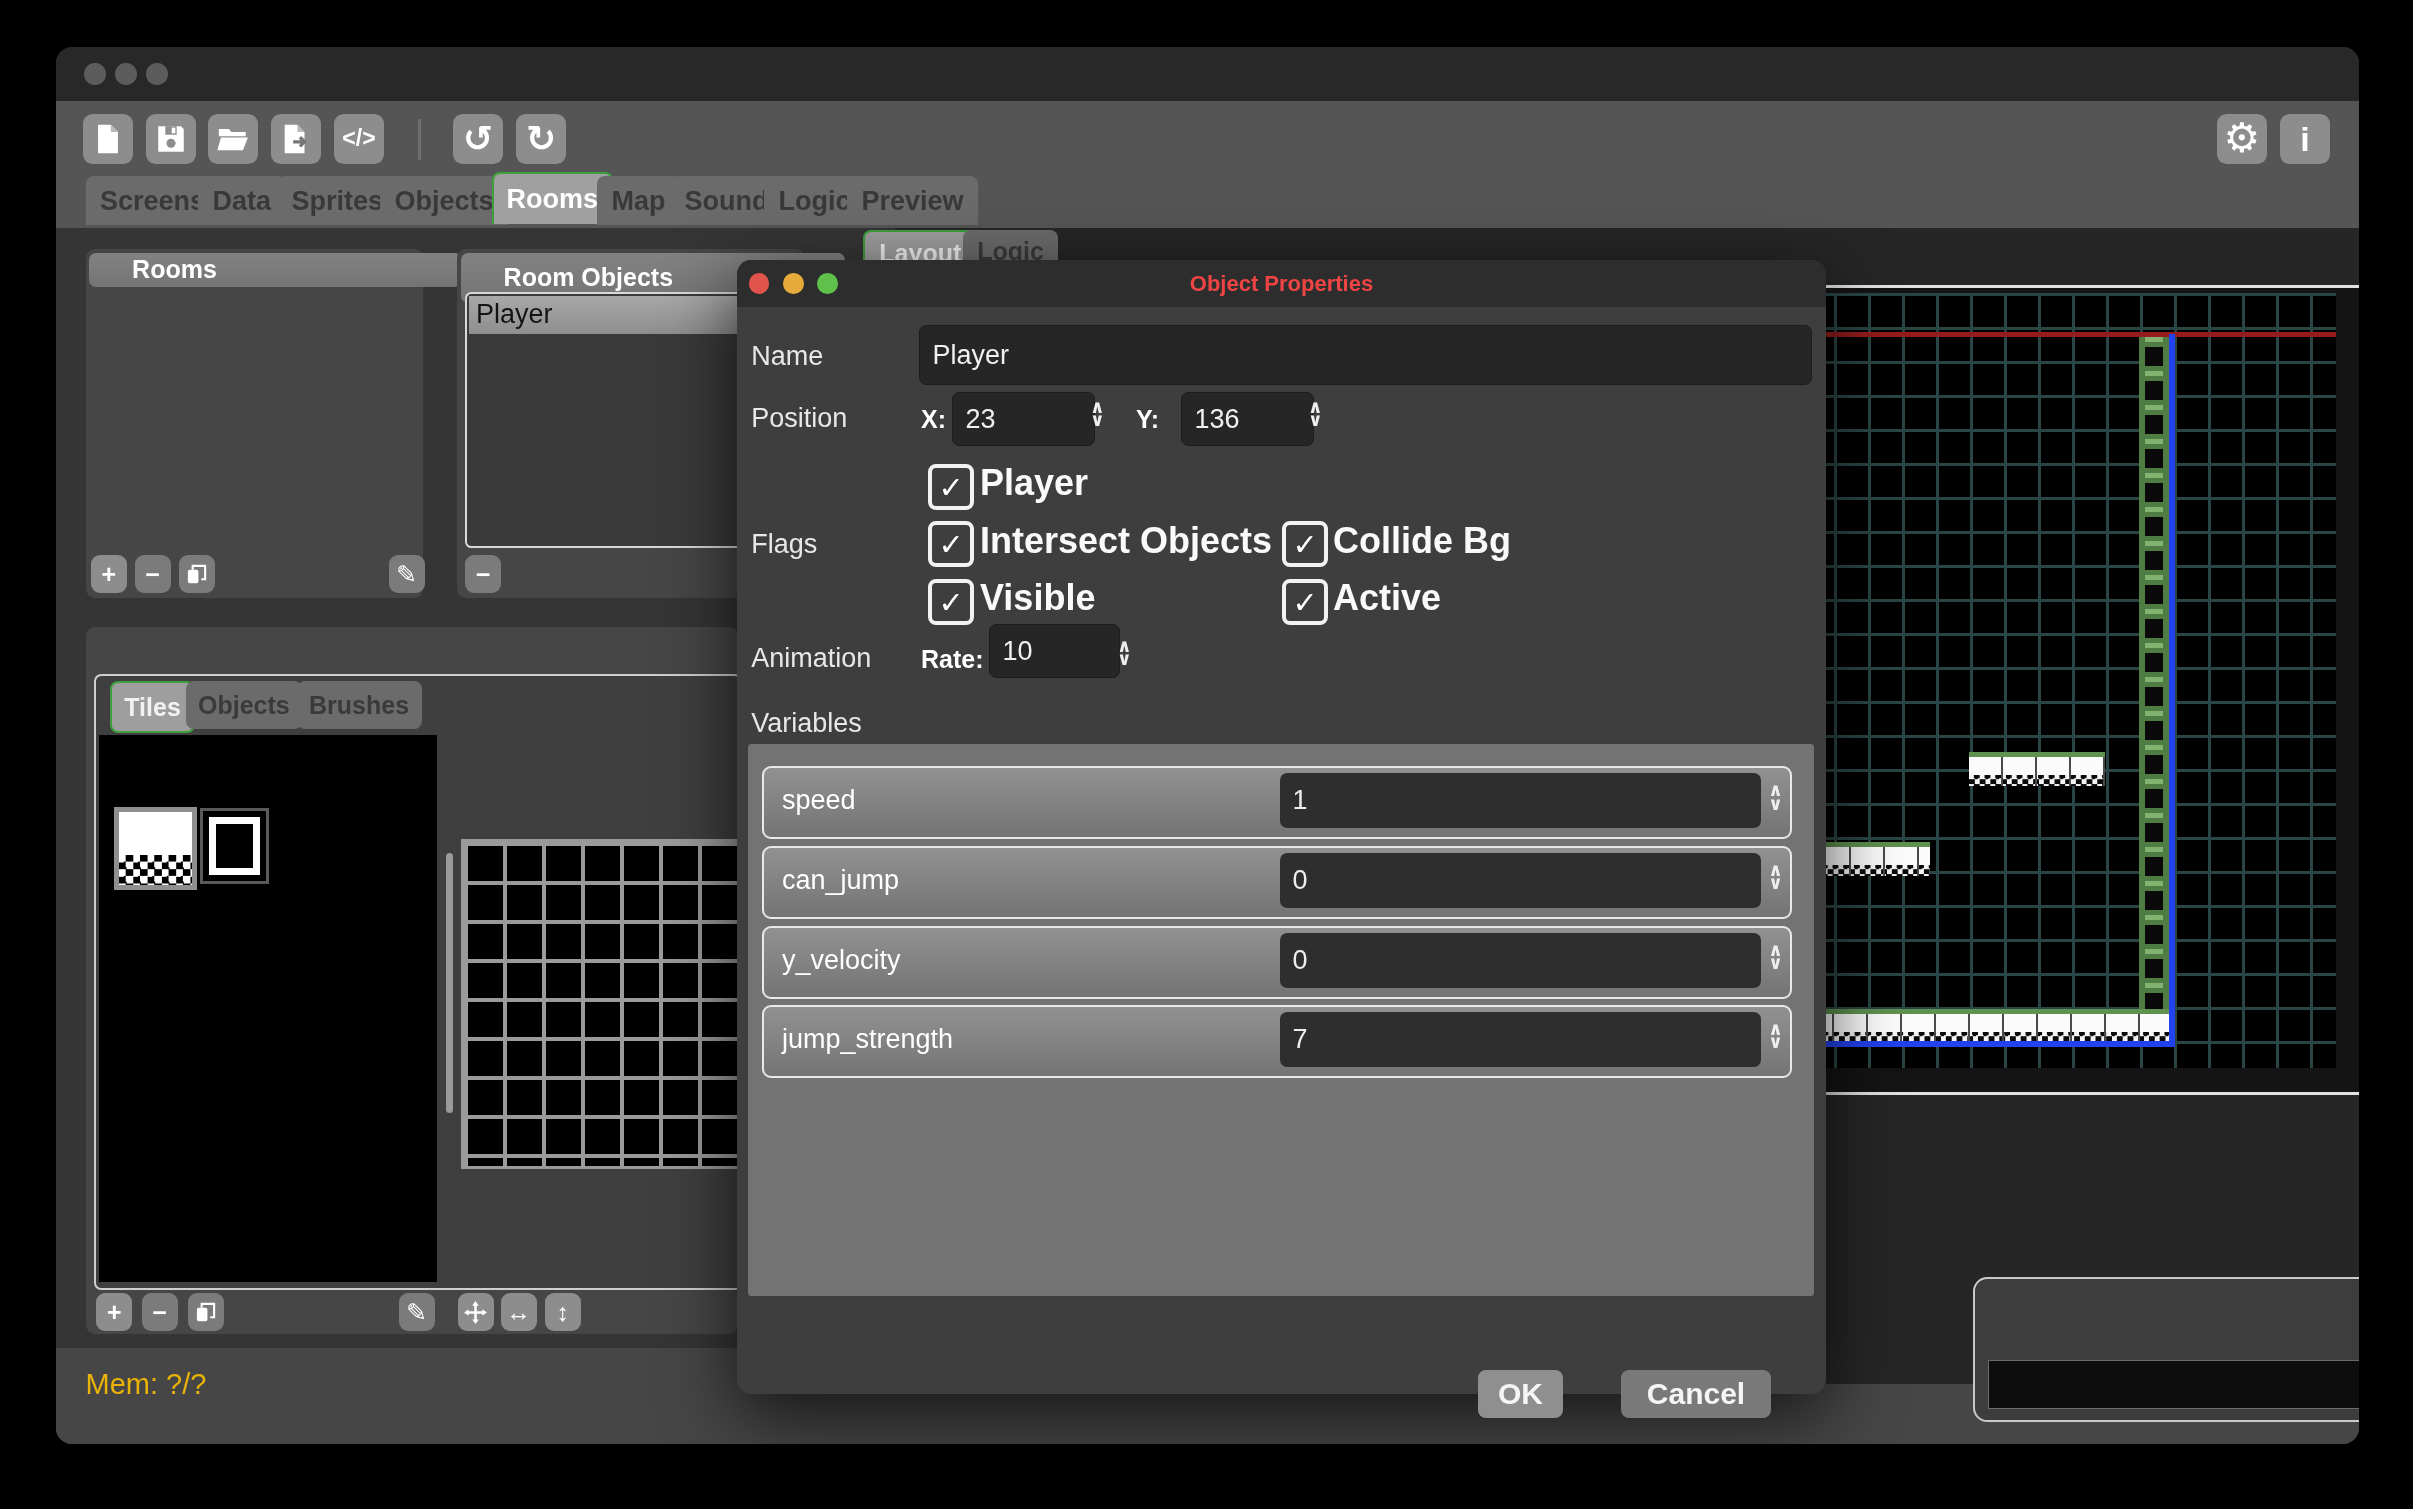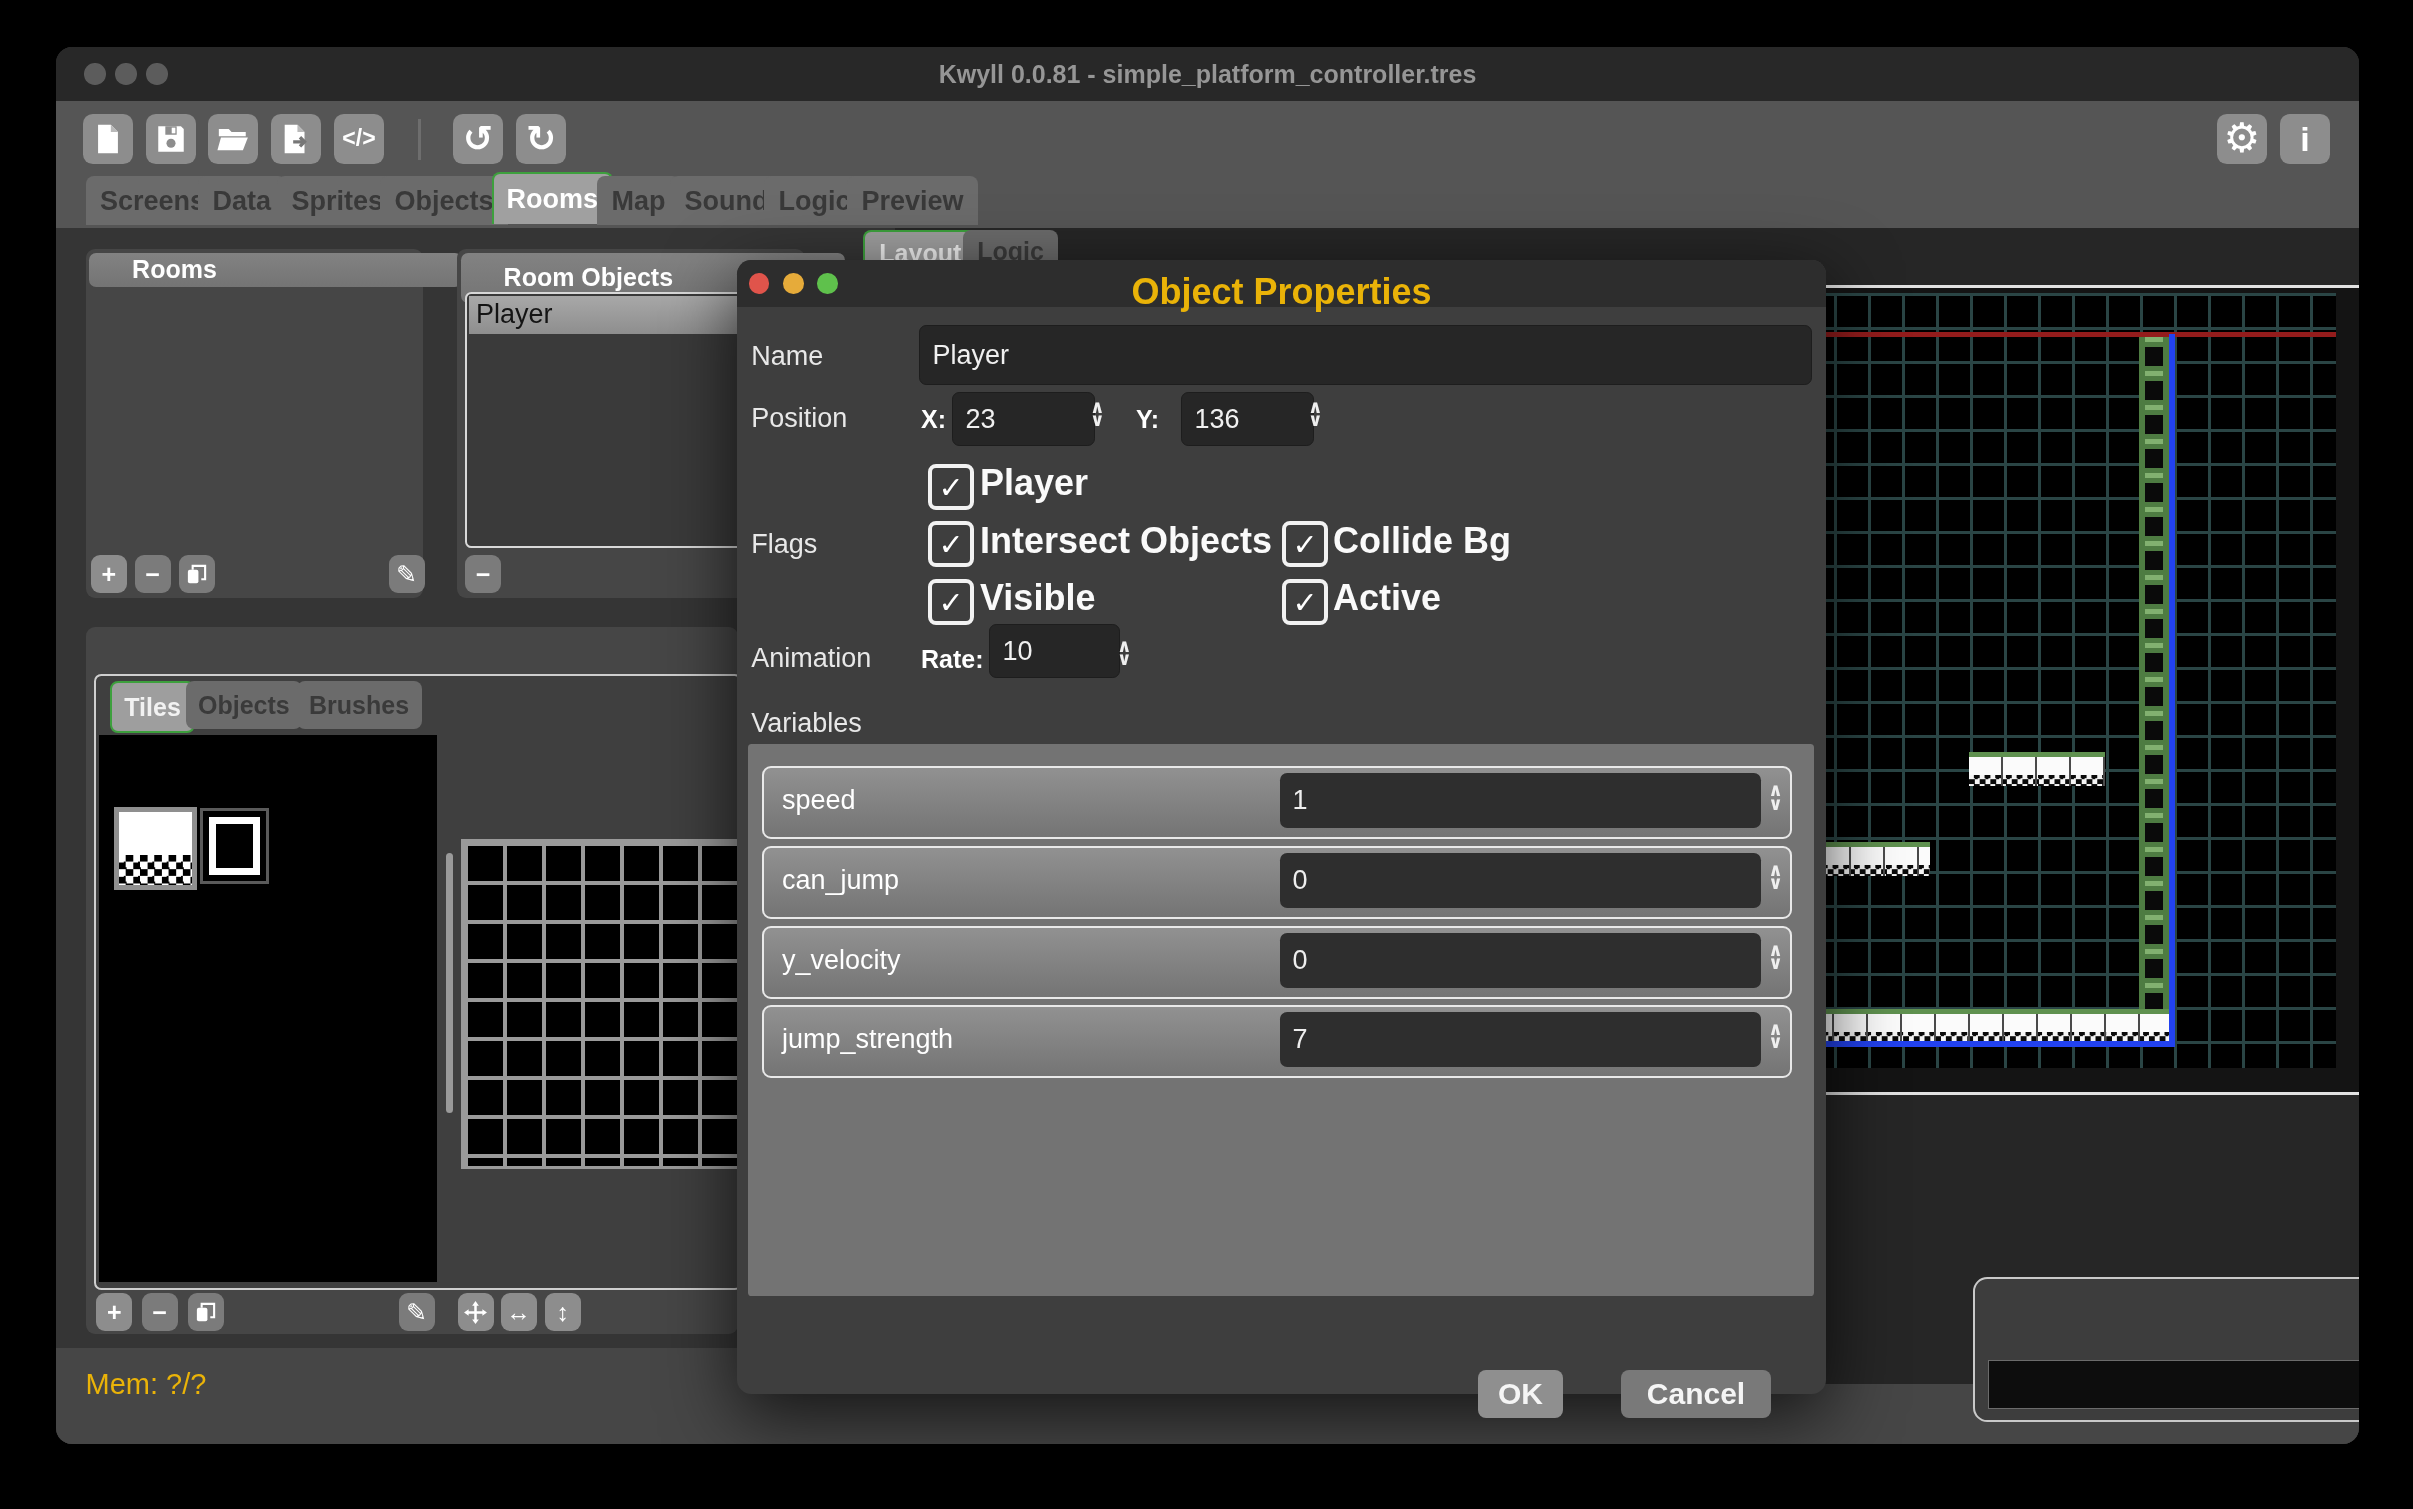--- a/index.html
+++ b/index.html
@@ -73,21 +73,21 @@
   .thumb2::after{content:"";position:absolute;inset:6.3px;border:7.2px solid #fff;}
   .vscroll{left:350px;top:177px;width:7.2px;height:260px;background:#9a9a9a;border-radius:3.6px;}
   .agrid{left:365px;top:163px;width:276px;height:324px;background-color:#000;border:3.6px solid #9a9a9a;
     background-image:repeating-linear-gradient(90deg,#9a9a9a 0 3.6px,transparent 3.6px 39px),
                      repeating-linear-gradient(180deg,#9a9a9a 0 3.6px,transparent 3.6px 39px);}
   
   .dialog{left:681px;top:213px;width:1089px;height:1134px;background:#3e3e3e;border-radius:14.3px;
     box-shadow:0 21.5px 72px rgba(0,0,0,.7);z-index:50;}
   .dtitle{left:0;top:0;width:100%;height:47px;background:#2d2d2d;border-radius:14.3px 14.3px 0 0;}
   .dlt{width:20.6px;height:20.6px;border-radius:50%;top:13.4px;}
-  .dtext{width:100%;top:10.7px;text-align:center;font-size:36px;font-weight:bold;color:#eab308;}
+  .dtext{width:100%;top:10.7px;text-align:center;font-size:22px;font-weight:bold;color:#ef4444;}
   .dlabel{font-size:27px;color:#e8e8e8;}
   .dfield{background:#262626;border:1.8px solid #1d1d1d;border-radius:7.2px;color:#f0f0f0;font-size:27px;
     display:flex;align-items:center;padding-left:12.5px;}
   .blabel{font-size:25px;font-weight:bold;color:#fff;}
   .spin{display:flex;flex-direction:column;align-items:center;color:#efefef;font-size:18px;font-weight:bold;line-height:13.4px;}
   .cb{width:38px;height:38px;border:4.5px solid #f2f2f2;border-radius:8px;display:flex;align-items:center;
     justify-content:center;color:#fff;font-size:30px;font-weight:bold;}
   .cblabel{font-size:36px;font-weight:600;color:#fafafa;}
   .varbox{left:10.7px;top:484px;width:1066px;height:552px;background:#737373;border-radius:3.6px;}
   .vrow{left:14.3px;width:1026px;height:69px;border:2.7px solid #e9e9e9;border-radius:9px;
@@ -101,21 +101,20 @@
 </style>
 </head>
 <body>
 
 <div id="window">
 
   <div class="abs titlebar">
     <div class="abs tl" style="left:28px"></div>
     <div class="abs tl" style="left:59px"></div>
     <div class="abs tl" style="left:90px"></div>
-    <div class="abs wtitle">Kwyll 0.0.81 - simple_platform_controller.tres</div>
   </div>
 
   <div class="abs toolbar">
     <div class="abs tbtn" style="left:27px">
       <svg viewBox="0 0 24 24">
           <path d="M5 2h9l5 5v15H5z" fill="#fff"></path>
           <path d="M14 2l5 5h-5z" fill="#b9b9b9"></path>
         </svg>
     </div>
     <div class="abs tbtn" style="left:90px">

